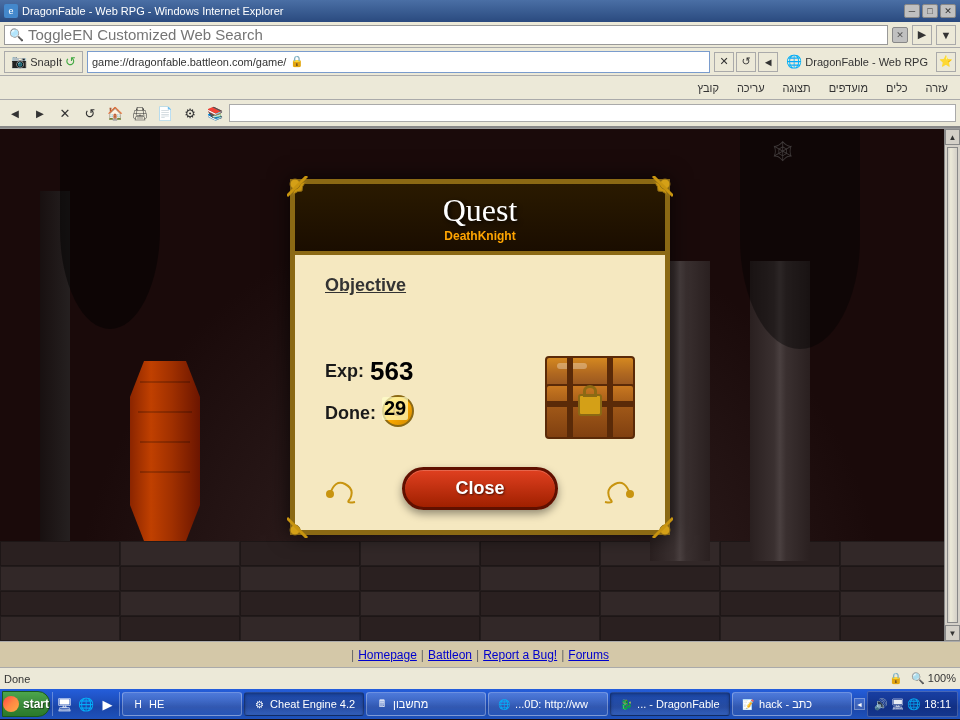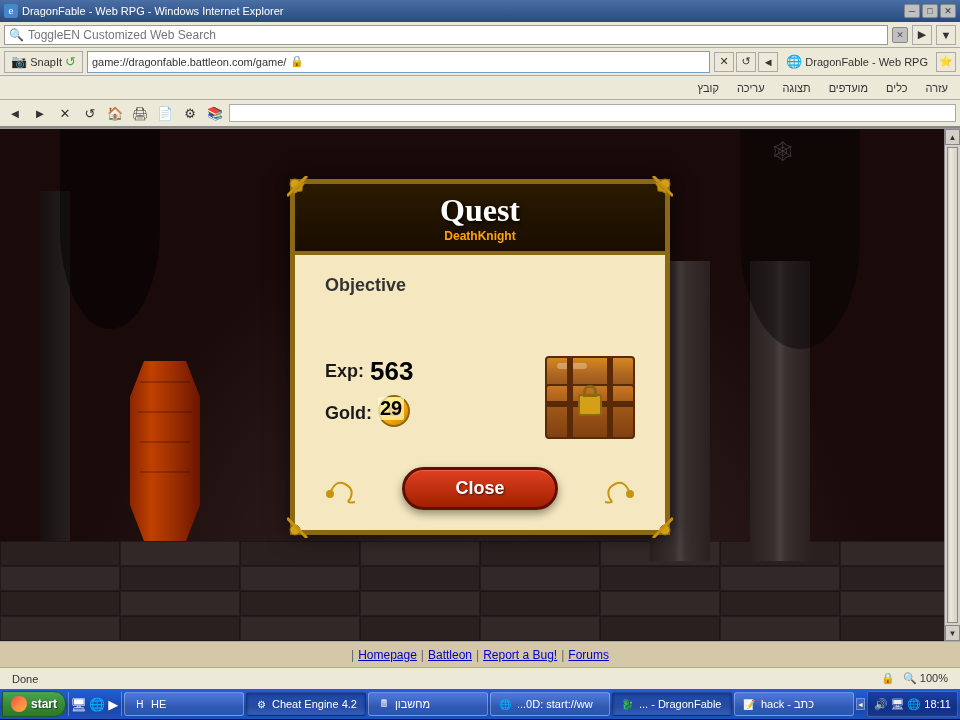--- a/index.html
+++ b/index.html
@@ -65,21 +65,21 @@
       font-size: 11px;
       gap: 4px;
     }
 
     .search-icon { font-size: 12px; color: #555; }
 
     .search-input {
       flex: 1;
       border: none;
       outline: none;
-      font-size: 12px;
+      font-size: 15px;
       background: transparent;
     }
 
     .nav-btn {
       width: 20px; height: 20px;
       background: #ece9d8;
       border: 1px solid #aaa;
       display: flex; align-items: center; justify-content: center;
       font-size: 11px; cursor: pointer; color: #333;
     }
@@ -170,21 +170,21 @@
       border: 1px solid #aaa;
       position: relative;
     }
 
     .ie-status-bar {
       height: 22px;
       background: #ece9d8;
       display: flex;
       align-items: center;
       justify-content: flex-end;
-      padding: 0 12px;
+      padding: 0 4px;
       border-top: 1px solid #aaa;
       font-size: 11px;
       color: #333;
       gap: 8px;
     }
 
     .status-icon { font-size: 13px; cursor: pointer; }
 
     
     .game-area {
@@ -233,21 +233,21 @@
       background: linear-gradient(to bottom, #2a1a00 0%, #1a0d00 100%);
       text-align: center;
       padding: 8px 40px;
       position: relative;
       z-index: 3;
       border-bottom: 4px solid #8B6914;
     }
 
     .quest-title {
       font-size: 32px;
-      font-weight: bold;
+      font-weight: normal;
       color: white;
       font-family: 'Times New Roman', serif;
       text-shadow: 2px 2px 4px rgba(0,0,0,0.8);
     }
 
     .quest-subtitle {
       font-size: 12px;
       color: #ffa500;
       font-weight: bold;
     }
@@ -257,20 +257,21 @@
       padding: 20px 30px;
       position: relative;
       z-index: 3;
     }
 
     .objective-label {
       font-size: 18px;
       font-weight: bold;
       color: #333;
       margin-bottom: 60px;
+      text-decoration: underline;
     }
 
     .rewards-section {
       display: flex;
       align-items: flex-start;
       justify-content: space-between;
       margin-top: 10px;
     }
 
     .rewards-text { }
@@ -383,21 +384,21 @@
       background: linear-gradient(to bottom, #245edb 0%, #1e4fbd 40%, #1a45a8 60%, #1e52bb 100%);
       display: flex;
       align-items: center;
       padding: 0 2px;
       gap: 2px;
       position: relative;
     }
 
     .taskbar-start {
       height: 26px;
-      padding: 0 8px;
+      padding: 0 0;
       background: linear-gradient(to bottom, #4ca64c 0%, #3a8a3a 50%, #2a7a2a 100%);
       border-radius: 0 12px 12px 0;
       border: 1px solid #1a5a1a;
       display: flex; align-items: center; gap: 4px;
       font-size: 12px; font-weight: bold; color: white;
       cursor: pointer;
       text-shadow: 1px 1px 1px rgba(0,0,0,0.5);
     }
 
     .start-logo {
@@ -729,21 +730,21 @@
       <div class="quest-body">
         <div class="objective-label">Objective</div>
 
         <div class="rewards-section">
           <div class="rewards-text">
             <div class="reward-row">
               <span class="reward-label">Exp:</span>
               <span class="exp-value reward-value">563</span>
             </div>
             <div class="reward-row">
-              <span class="reward-label">Gold:</span>
+              <span class="reward-label">Done:</span>
 
               <div style="position:relative;width:40px;height:36px;">
                 <div class="gold-icon" style="position:absolute;top:0;left:0;">
                   <span>G</span>
                 </div>
                 <span class="gold-value" style="position:absolute;top:2px;left:0;font-weight:bold;color:#000;font-size:20px;background:rgba(255,255,200,0.7);padding:0 2px;border-radius:2px;">29</span>
               </div>
             </div>
           </div>
 
@@ -829,21 +830,21 @@
     <span>Cheat Engine 4.2</span>
   </div>
 
   <div class="taskbar-btn">
     <div class="taskbar-icon">🖩</div>
     <span style="direction:rtl;">מחשבון</span>
   </div>
 
   <div class="taskbar-btn">
     <div class="taskbar-icon">🌐</div>
-    <span>...0D: start://ww</span>
+    <span>...0D: http://ww</span>
   </div>
 
   <div class="taskbar-btn active">
     <div class="taskbar-icon">🐉</div>
     <span>... - DragonFable</span>
   </div>
 
   <div class="taskbar-btn">
     <div class="taskbar-icon">📝</div>
     <span style="direction:rtl;">כתב - hack</span>

